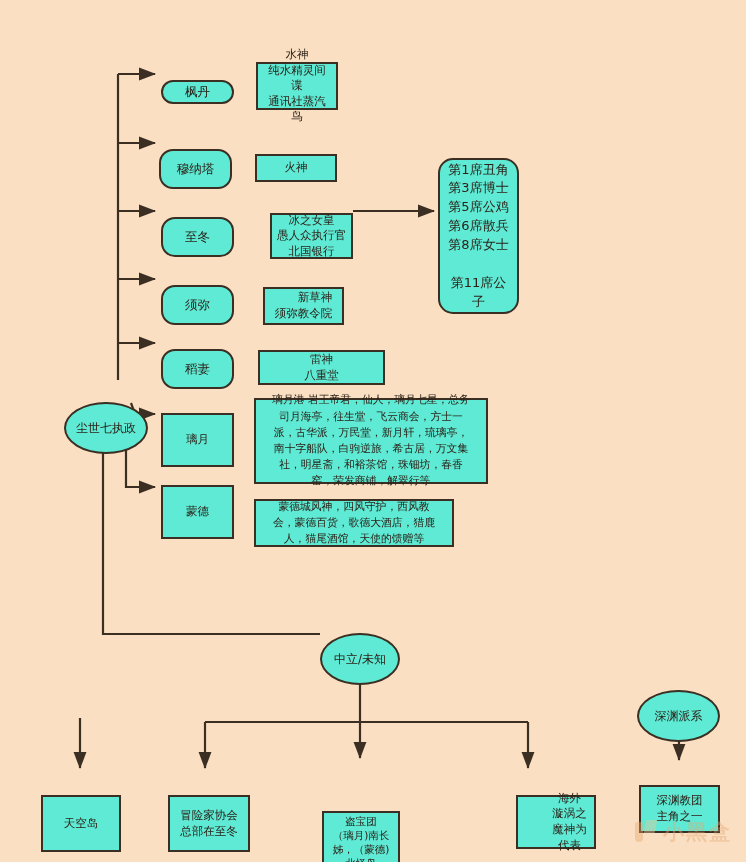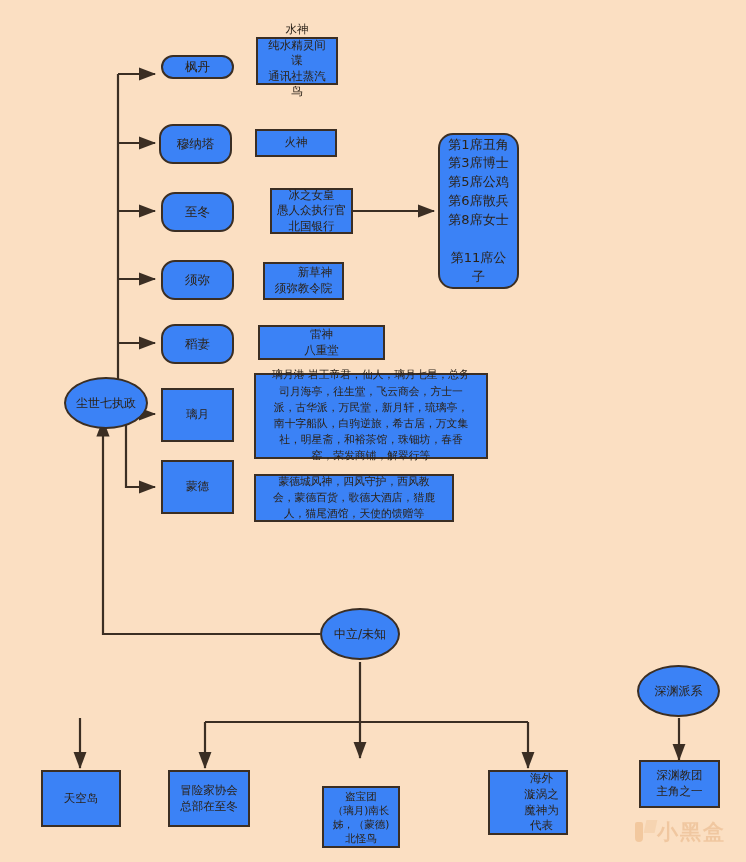--- a/index.html
+++ b/index.html
@@ -17,29 +17,30 @@
   }
   svg.edges {
     position: absolute;
     left: 0; top: 0;
     width: 746px; height: 862px;
     pointer-events: none;
   }
   .node {
     position: absolute;
     box-sizing: border-box;
-    background: #3b82f6;
+    background: #5eead4;
     border: 2px solid #3b2e23;
     display: flex;
     align-items: center;
     justify-content: center;
     text-align: center;
     color: #2b2218;
     line-height: 1.35;
     white-space: pre-line;
+    margin-top: 25px;
   }
   .node.rounded {
     border-radius: 14px;
     font-size: 12.5px;
   }
   .node.rect {
     border-radius: 0;
     font-size: 11.5px;
     padding: 3px 5px;
   }
@@ -50,20 +51,21 @@
   .node.para {
     font-size: 10.8px;
     line-height: 1.5;
     letter-spacing: 0px;
     padding: 4px 14px;
   }
   .watermark {
     position: absolute;
     display: flex;
     align-items: center;
+    gap: 6px;
     opacity: 0.42;
     user-select: none;
   }
   .watermark .wm-logo {
     width: 22px; height: 24px;
     position: relative;
   }
   .watermark .wm-logo::before {
     content: "";
     position: absolute;
@@ -164,21 +166,21 @@
   <div class="node ellipse" style="left:320px; top:608px; width:80px; height:52px;">中立/未知</div>
 
   <div class="node ellipse" style="left:637px; top:665px; width:83px; height:52px;">深渊派系</div>
 
   <div class="node rect" style="left:41px; top:770px; width:80px; height:57px;">天空岛</div>
   <div class="node rect" style="left:168px; top:770px; width:82px; height:57px;">冒险家协会
 总部在至冬</div>
   <div class="node rect" style="left:322px; top:786px; width:78px; height:62px; font-size:10.5px;">盗宝团
 （璃月)南长姊，（蒙德)
 北怪鸟</div>
-  <div class="node rect" style="left:488px; top:770px; width:80px; height:65px;padding-left:32px;">海外
+  <div class="node rect" style="left:516px; top:770px; width:80px; height:54px;padding-left:32px;">海外
 漩涡之魔神为代表</div>
   <div class="node rect" style="left:639px; top:760px; width:81px; height:48px;">深渊教团
 主角之一</div>
 
   <div class="watermark" style="left:635px; top:818px;">
     <span class="wm-logo"></span>
     <span class="wm-text">小黑盒</span>
   </div>
 
 </div>

